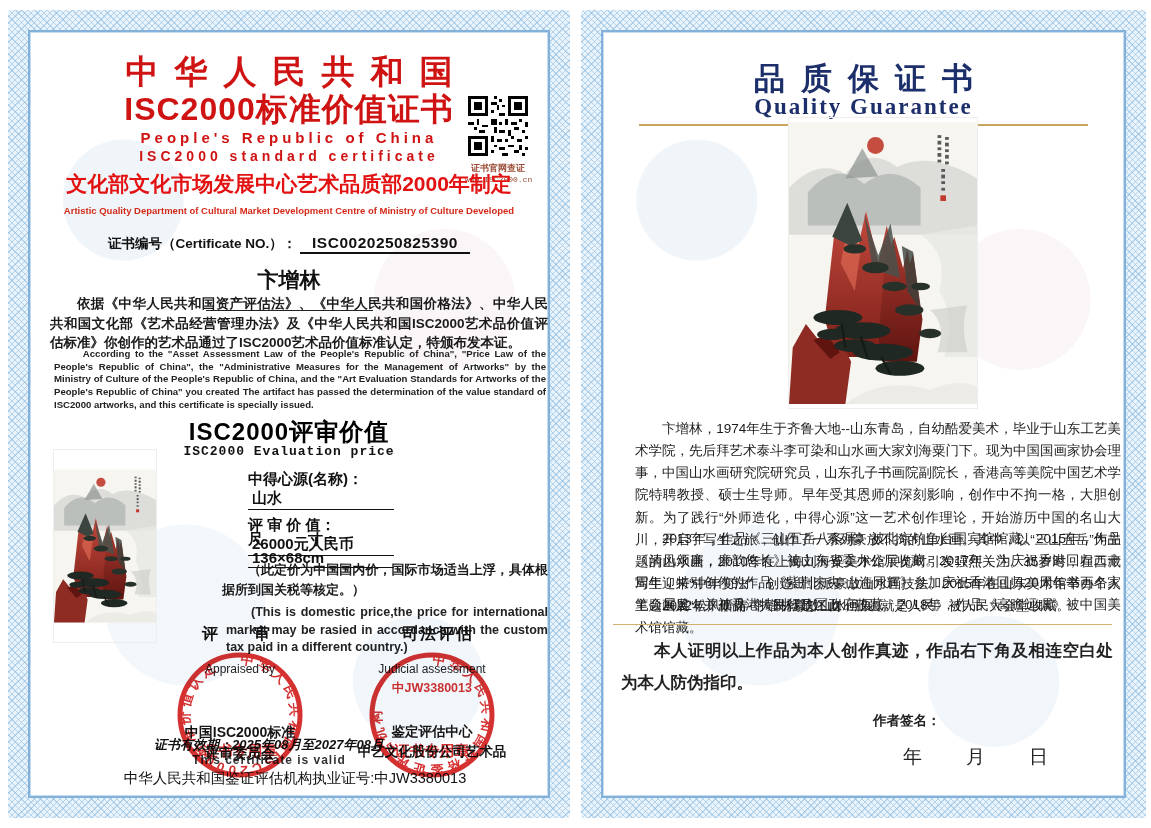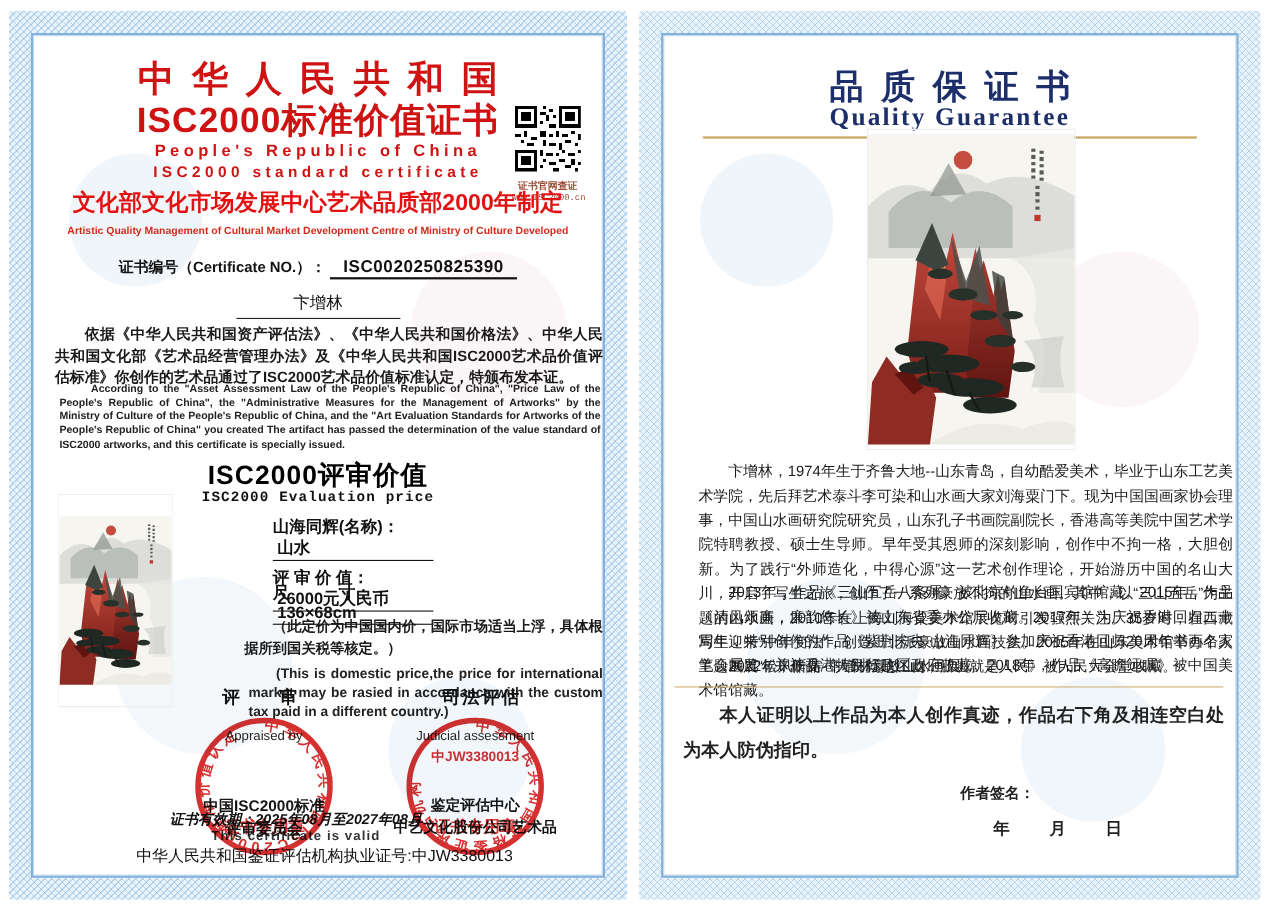--- a/index.html
+++ b/index.html
@@ -28,22 +28,22 @@
   .red{color:#cf1212;}
   .t-cn1{left:0;right:0;top:18px;text-align:center;font-size:33px;font-weight:bold;letter-spacing:16px;text-indent:16px;}
   .t-cn2{left:0;right:0;top:56px;text-align:center;font-size:32px;font-weight:bold;letter-spacing:1px;}
   .t-en1{left:0;right:0;top:97px;text-align:center;font-size:15px;font-weight:bold;letter-spacing:4px;}
   .t-en2{left:0;right:0;top:116px;text-align:center;font-size:14px;font-weight:bold;letter-spacing:4px;}
   .dept-cn{left:0;right:0;top:138px;text-align:center;font-size:21px;font-weight:bold;color:#e31212;}
   .dept-en{left:0;right:0;top:173px;text-align:center;font-size:9.5px;font-weight:bold;color:#d42a1a;}
   .certno-row{left:0;right:0;top:202px;text-align:center;font-size:13.5px;font-weight:bold;color:#111;}
   .certno-num{font-size:15.5px;border-bottom:2px solid #111;padding:0 12px 1px;letter-spacing:.5px;}
   .artist-name{left:0;right:0;top:234px;text-align:center;}
-  .artist-name span{display:inline-block;font-size:15px;font-weight:normal;color:#111;
-      padding:0 52px 4px;border-bottom:1.5px solid #222;}
+  .artist-name span{display:inline-block;font-size:21px;font-weight:bold;color:#111;
+      padding:0 52px 16px;border-bottom:1.5px solid #222;}
   .body-cn{left:20px;width:498px;top:262px;font-size:13.5px;font-weight:bold;color:#1a1a1a;
       line-height:1.46;text-align:justify;text-indent:2em;}
   .body-en{left:24px;width:492px;top:316px;font-size:9.6px;font-weight:bold;color:#222;
       line-height:1.32;text-align:justify;text-indent:3em;}
   .eval-t{left:0;right:0;top:384px;text-align:center;font-size:24px;font-weight:bold;color:#000;letter-spacing:1px;}
   .eval-s{left:0;right:0;top:412px;text-align:center;font-size:13px;font-weight:bold;color:#111;
       font-family:"Liberation Mono", monospace;letter-spacing:1px;}
   .field{left:218px;width:260px;color:#111;font-weight:bold;font-size:15px;}
   .f1{top:438px;} .f2{top:468px;margin-top:16px;} .f3{top:498px;}
   .field .lab{display:inline-block;width:128px;}
@@ -74,21 +74,21 @@
       font-size:23px;font-weight:bold;letter-spacing:2px;}
   .gold-line{height:2px;background:#c9a55e;}
   .gl1{left:36px;right:36px;top:92px;}
   .gl2{left:10px;right:12px;top:592px;height:1px;background:#d2b074;}
   .painting-large{left:186px;top:86px;width:188px;height:290px;box-shadow:0 0 0 1px #eee;}
   .bio{left:32px;width:486px;color:#1a1a1a;font-size:13.5px;line-height:1.64;text-align:justify;text-indent:2em;font-weight:500;}
   .bio1{top:386px;} .bio2{top:496px;} .bio3{top:563px;}
   .statement{left:18px;width:492px;top:602px;font-size:16.5px;font-weight:bold;color:#222;
       line-height:1.95;text-align:justify;text-indent:2em;}
   .sig{left:270px;top:680px;font-size:13.5px;font-weight:bold;color:#222;}
-  .dmy{left:300px;top:712px;font-size:15px;font-weight:bold;color:#222;letter-spacing:2px;}
+  .dmy{left:300px;top:712px;font-size:19px;font-weight:normal;color:#222;letter-spacing:2px;}
 </style>
 </head>
 <body>
 
 <svg width="0" height="0" style="position:absolute" aria-hidden="true">
   <defs>
     <linearGradient id="redrock" x1="0" y1="0" x2="0" y2="1">
       <stop offset="0" stop-color="#c44a3e"></stop>
         <stop offset="1" stop-color="#7c1f18"></stop>
     </linearGradient>
@@ -225,39 +225,39 @@
             <rect x="16" y="19" width="2" height="1"></rect>
           <rect x="20" y="18" width="1" height="1"></rect>
             <rect x="19" y="20" width="1" height="1"></rect>
         </g>
       </svg>
       <div class="qr-cap1">证书官网查证</div>
       <div class="qr-cap2">www.ISC2000.cn</div>
     </div>
 
     <div class="abs dept-cn">文化部文化市场发展中心艺术品质部2000年制定</div>
-    <div class="abs dept-en">Artistic Quality Management of Cultural Market Development Centre of Ministry of Culture Developed</div>
+    <div class="abs dept-en">Artistic Quality Department of Cultural Market Development Centre of Ministry of Culture Developed</div>
 
     <div class="abs certno-row">
       <span>证书编号（Certificate NO.）：</span>
       <span class="certno-num">ISC0020250825390</span>
     </div>
 
     <div class="abs artist-name">
       <span>卞增林</span>
     </div>
 
     <div class="abs body-cn">依据《中华人民共和国资产评估法》、《中华人民共和国价格法》、中华人民共和国文化部《艺术品经营管理办法》及《中华人民共和国ISC2000艺术品价值评估标准》你创作的艺术品通过了ISC2000艺术品价值标准认定，特颁布发本证。</div>
     <div class="abs body-en">According to the "Asset Assessment Law of the People's Republic of China", "Price Law of the People's Republic of China", the "Administrative Measures for the Management of Artworks" by the Ministry of Culture of the People's Republic of China, and the "Art Evaluation Standards for Artworks of the People's Republic of China" you created The artifact has passed the determination of the value standard of ISC2000 artworks, and this certificate is specially issued.</div>
 
     <div class="abs eval-t">ISC2000评审价值</div>
     <div class="abs eval-s">ISC2000 Evaluation price</div>
 
     <div class="abs field f1">
-      <span class="lab">山海同辉(名称)：</span>
+      <span class="lab">中得心源(名称)：</span>
       <span class="val">山水</span>
     </div>
     <div class="abs field f2">
       <span class="lab">评 审 价 值：</span>
       <span class="val">26000元人民币</span>
     </div>
     <div class="abs field f3">
       <span class="lab">尺　　　寸：</span>
       <span class="val">136×68cm</span>
     </div>

